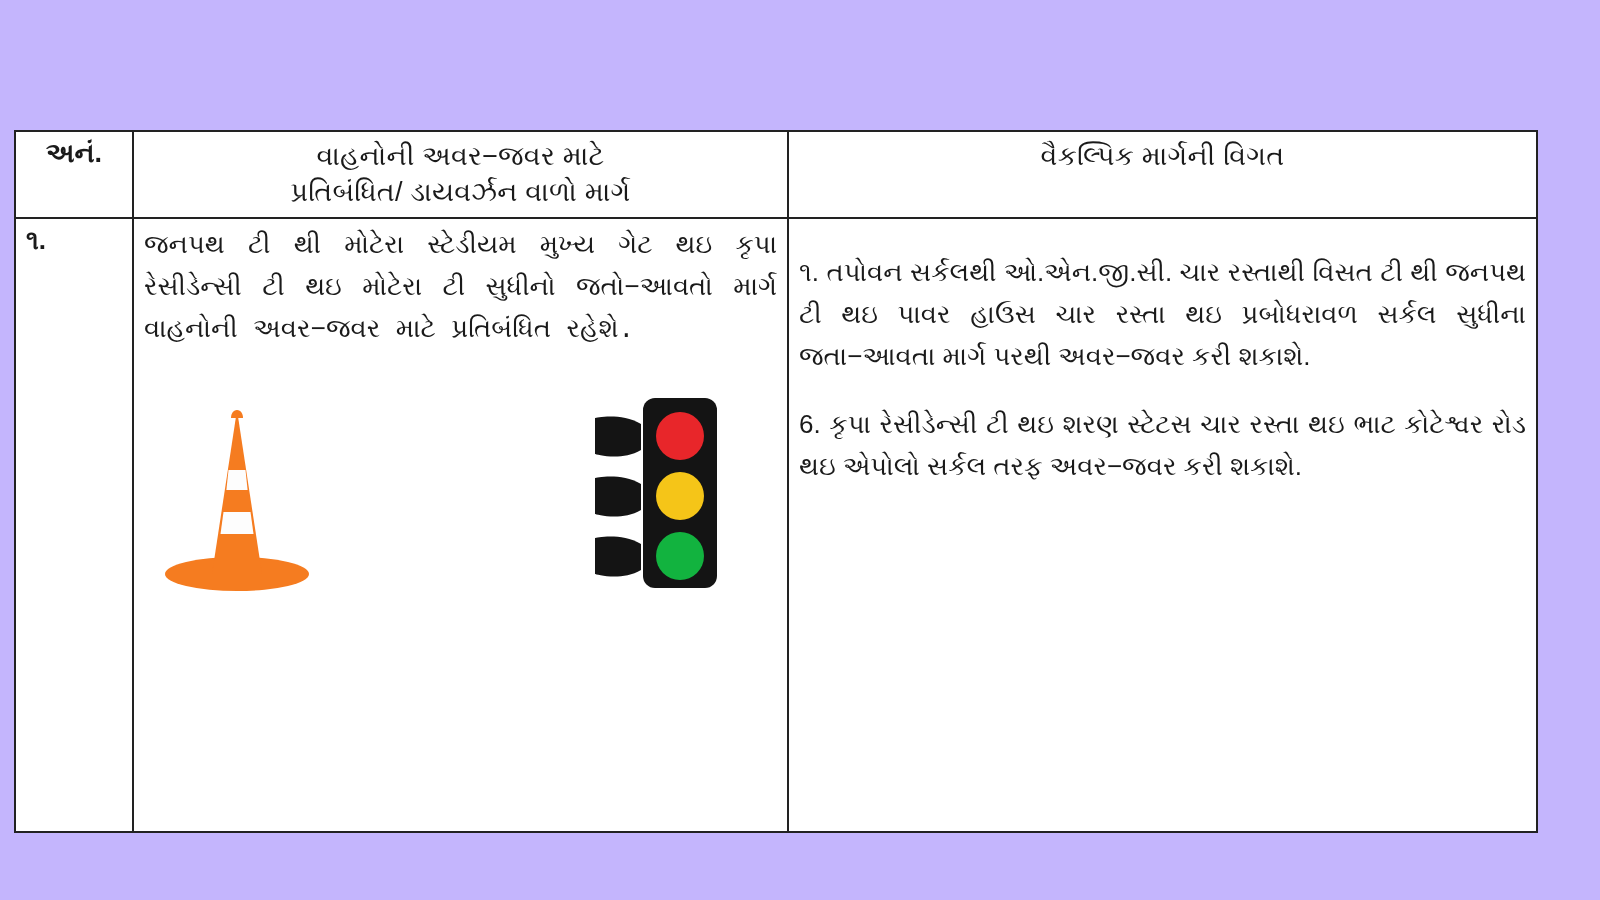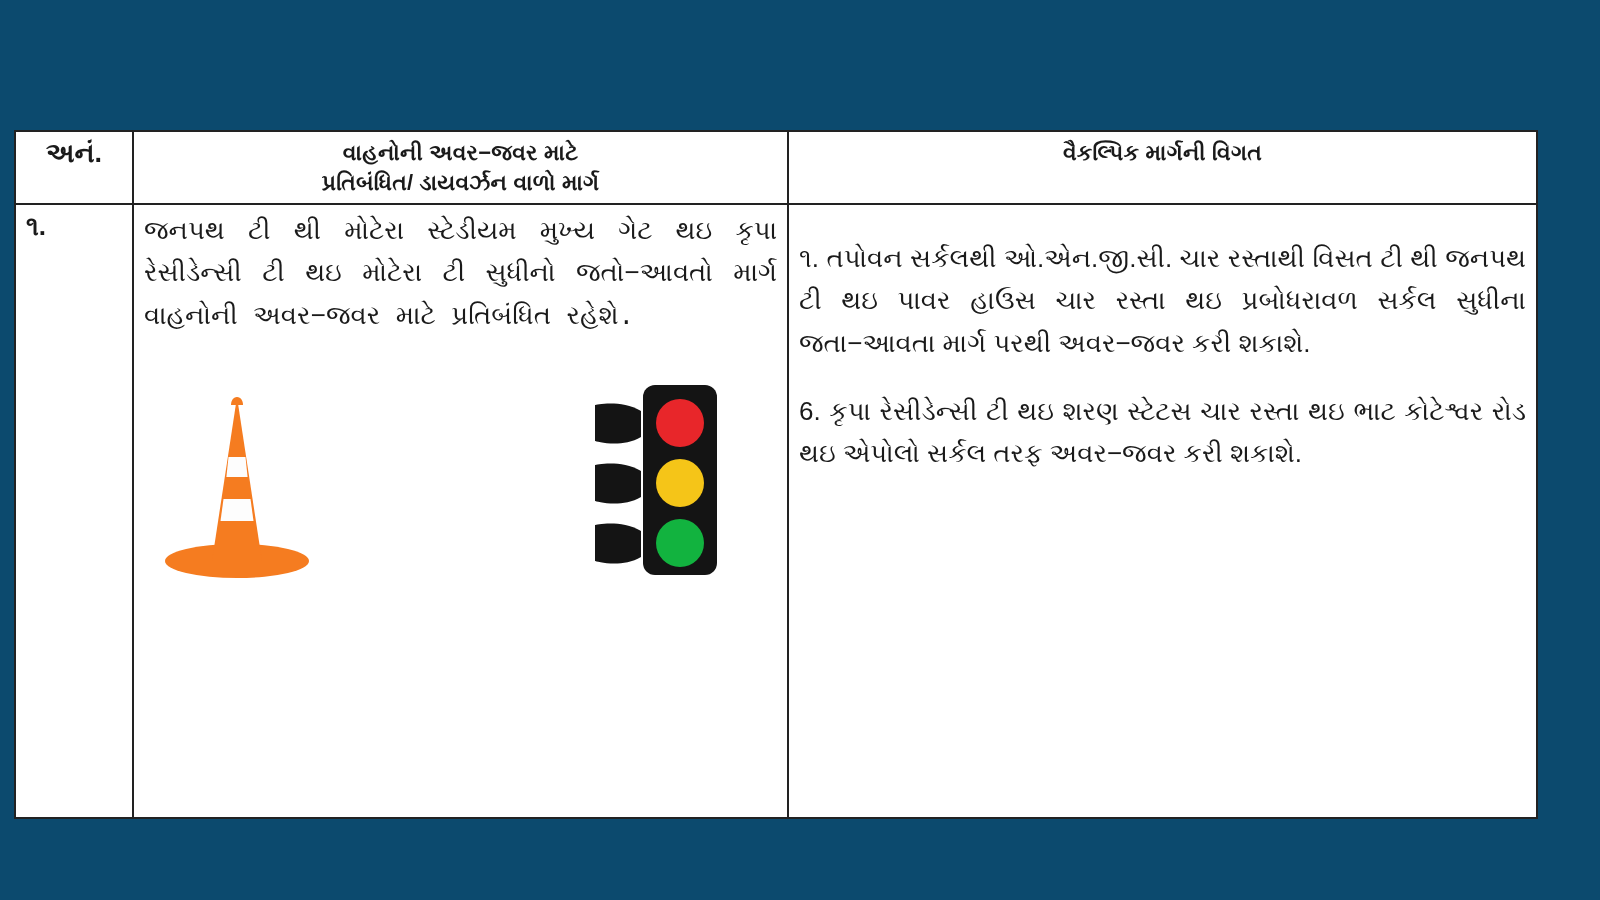--- a/index.html
+++ b/index.html
@@ -11,21 +11,21 @@
     width: 1600px;
     height: 900px;
     font-family: "Liberation Sans", "DejaVu Sans", sans-serif;
     color: #1a1a1a;
     overflow: hidden;
   }
   .page {
     position: relative;
     width: 1600px;
     height: 900px;
-    background: #0c4a6e;
+    background: #c4b5fd;
   }
   .notice-table {
     position: absolute;
     left: 14px;
     top: 130px;
     width: 1522px;
     border-collapse: collapse;
     table-layout: fixed;
     background: #ffffff;
   }
@@ -37,22 +37,22 @@
   .col-sr { width: 118px; }
   .col-rest { width: 655px; }
   .col-alt { width: 749px; }
 
   thead td {
     text-align: center;
     vertical-align: middle;
     padding: 10px 8px;
   }
   .hdr-text {
-    font-size: 22px;
-    font-weight: 700;
+    font-size: 27px;
+    font-weight: 400;
     line-height: 1.35;
     letter-spacing: 0.2px;
   }
   .hdr-sr {
     font-size: 27px;
     font-weight: 700;
   }
   .cell-sr {
     font-size: 26px;
     font-weight: 600;

